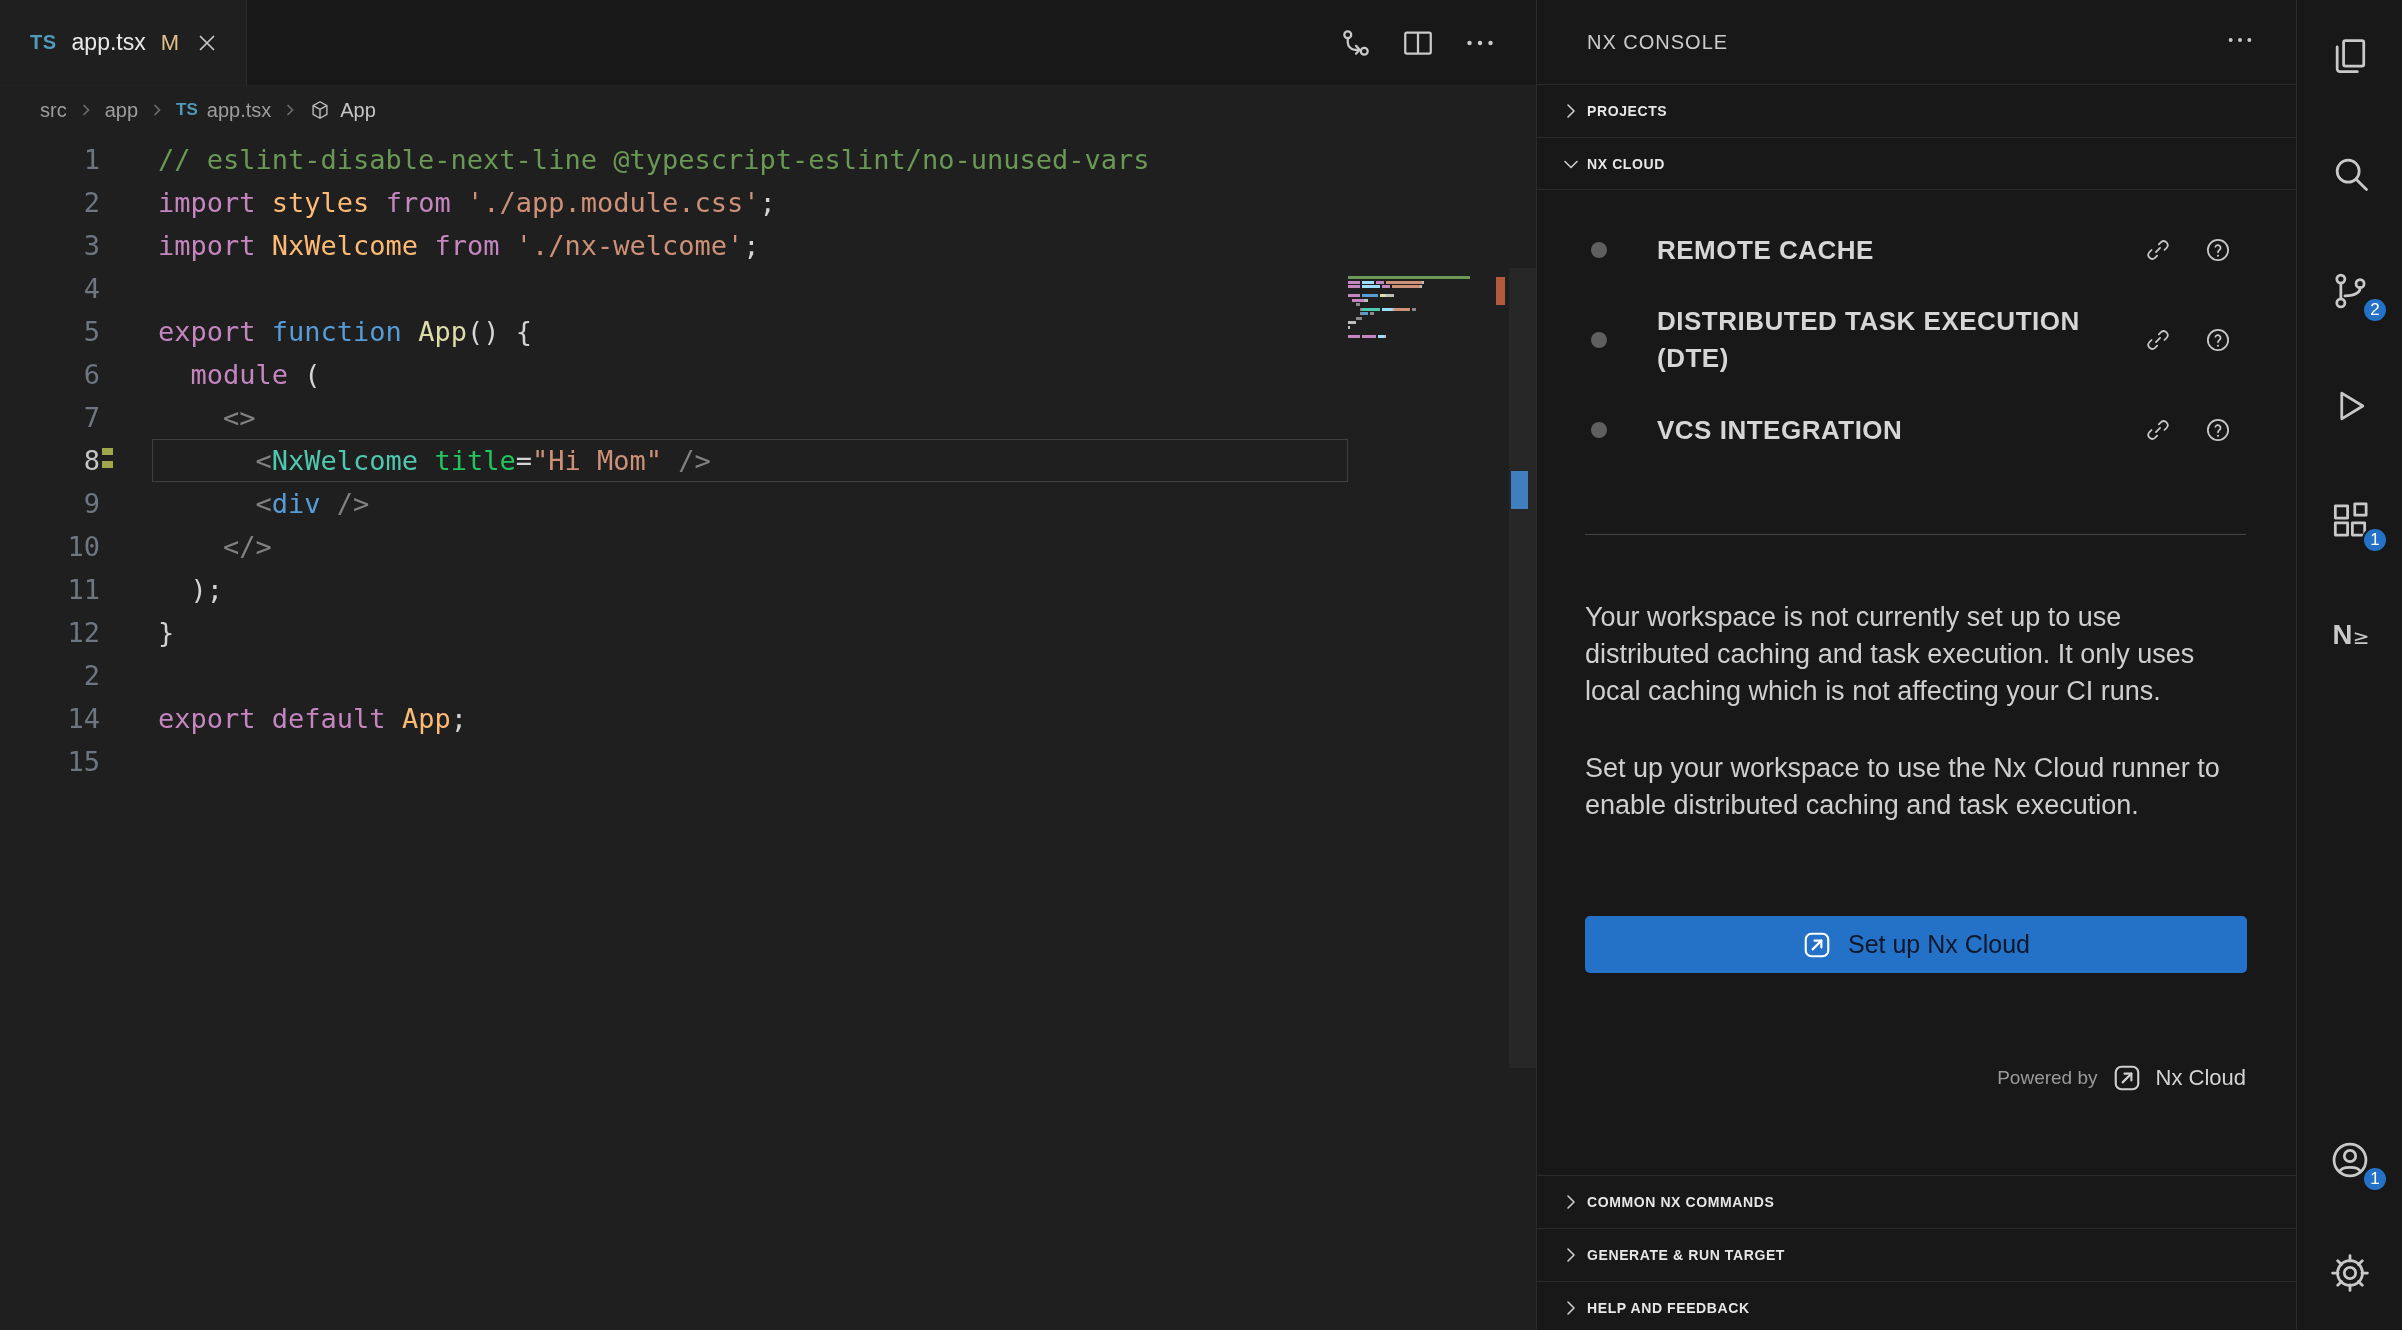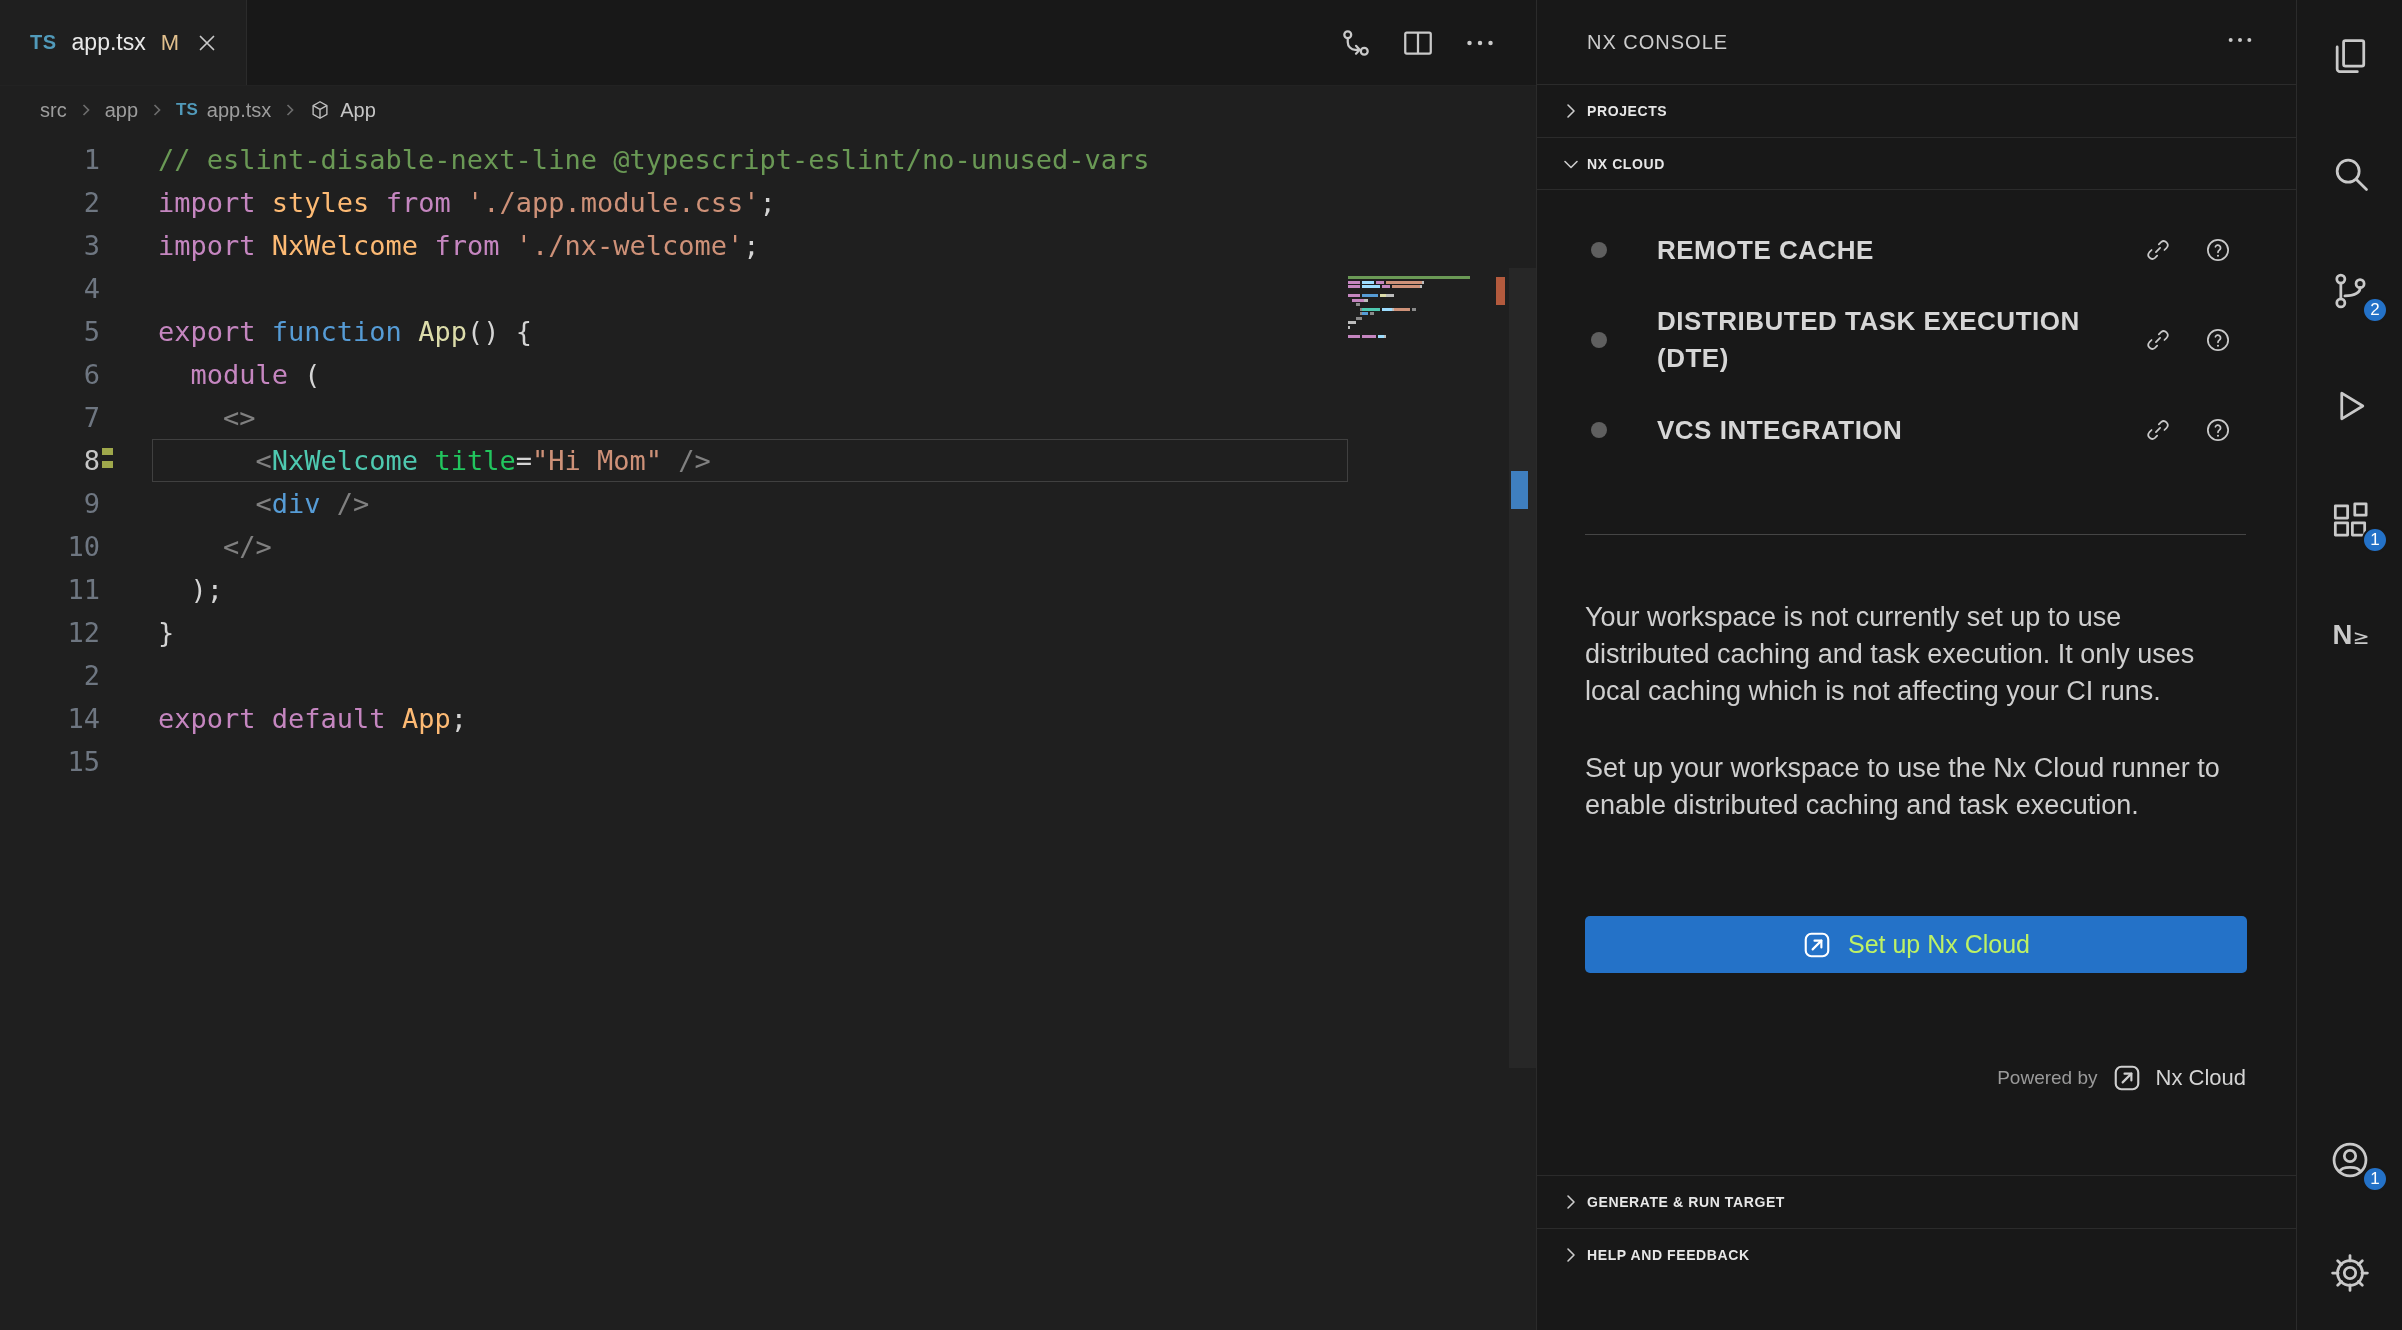--- a/index.html
+++ b/index.html
@@ -74,21 +74,21 @@
               max-width:440px; }
   .ci-icons { margin-left:auto; display:flex; align-items:center; gap:32px; }
   .ci-icons svg { width:28px; height:28px; display:block; }
 
   .panel-divider { margin:64px 50px 0 48px; border-top:1px solid #454545; }
   .panel-text { margin:40px 50px 0 48px; font-size:27px; line-height:37px; color:#cfcfcf; }
   .panel-text.first { margin-top:64px; }
 
   .setup-btn { margin:92px 50px 0 48px; height:57px; width:662px; background:#2472c8; border:none;
                border-radius:5px; display:flex; align-items:center; justify-content:center; gap:16px;
-               color:#bef264; font-size:25px; font-family:"Liberation Sans", sans-serif; cursor:pointer; }
+               color:#0f172a; font-size:25px; font-family:"Liberation Sans", sans-serif; cursor:pointer; }
   .setup-btn svg { width:30px; height:30px; }
 
   .powered-row { margin-top:90px; display:flex; align-items:center; justify-content:flex-end; gap:14px;
                  padding-right:50px; }
   .powered-label { color:#9a9a9a; font-size:19px; }
   .powered-row svg { width:30px; height:30px; }
   .powered-brand { color:#d4d4d4; font-size:22px; }
 
   .panel-bottom { position:absolute; left:0; right:0; top:1175px; }
 
@@ -424,20 +424,26 @@
       </svg>
       <span class="powered-brand">Nx Cloud</span>
     </div>
   </div>
 
   <div class="panel-bottom" id="panel-bottom">
       <div class="section-row">
         <svg viewBox="0 0 24 24" fill="none" stroke="#cccccc" stroke-width="1.6" stroke-linecap="round" stroke-linejoin="round">
           <path d="M9 6l6 6-6 6"></path>
         </svg>
+        <span>COMMON NX COMMANDS</span>
+      </div>
+      <div class="section-row">
+        <svg viewBox="0 0 24 24" fill="none" stroke="#cccccc" stroke-width="1.6" stroke-linecap="round" stroke-linejoin="round">
+          <path d="M9 6l6 6-6 6"></path>
+        </svg>
         <span>GENERATE &amp; RUN TARGET</span>
       </div>
       <div class="section-row">
         <svg viewBox="0 0 24 24" fill="none" stroke="#cccccc" stroke-width="1.6" stroke-linecap="round" stroke-linejoin="round">
           <path d="M9 6l6 6-6 6"></path>
         </svg>
         <span>HELP AND FEEDBACK</span>
       </div>
     </div>
 </div>

